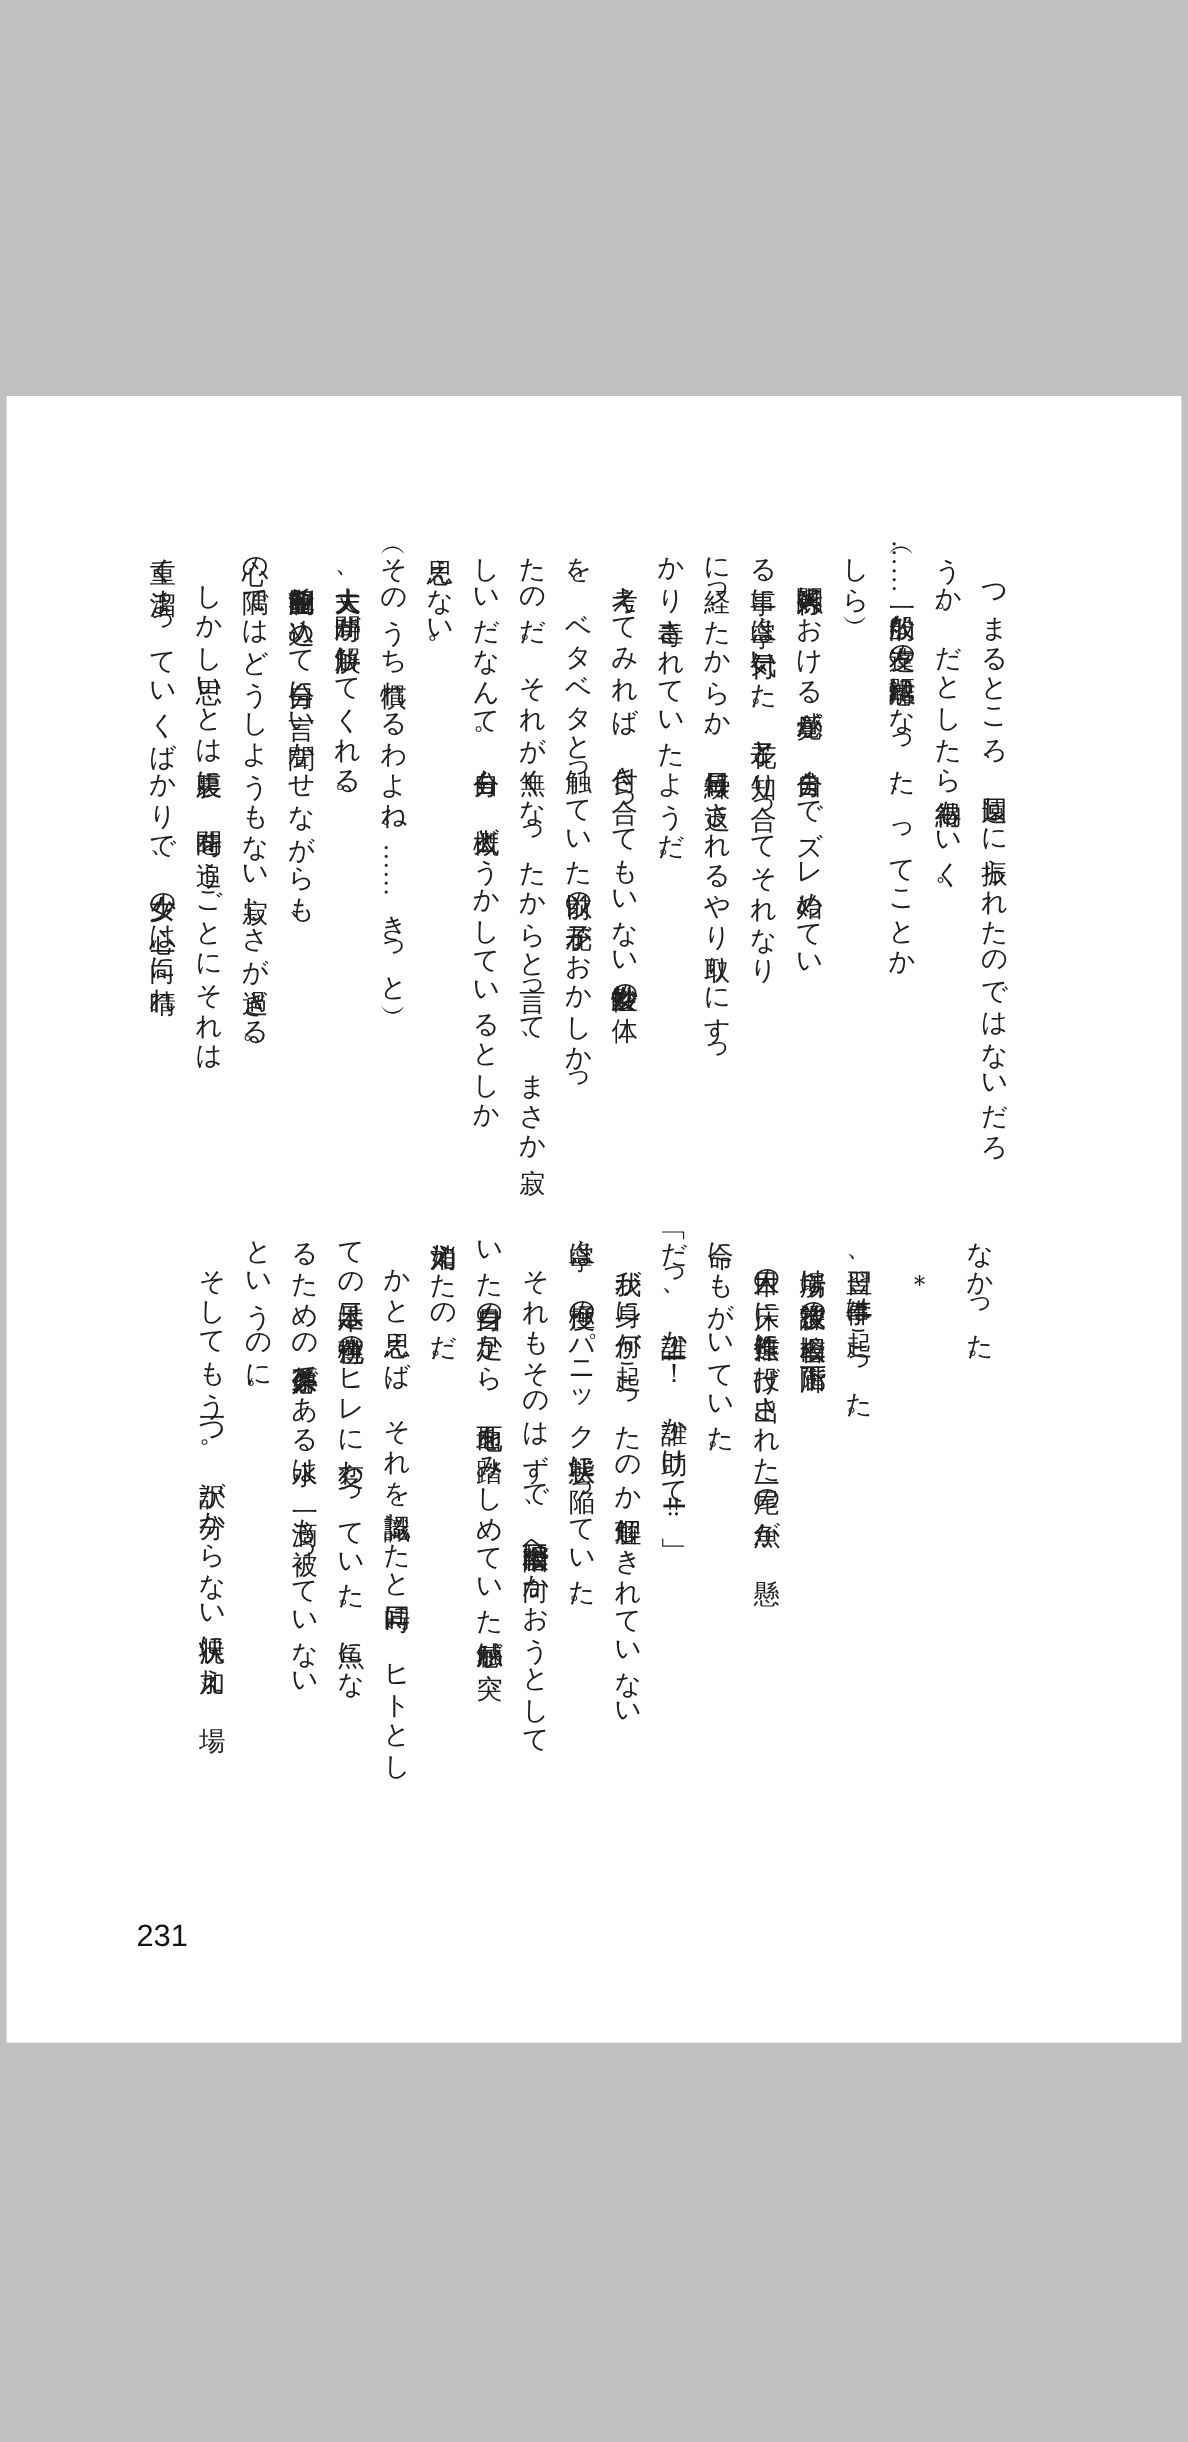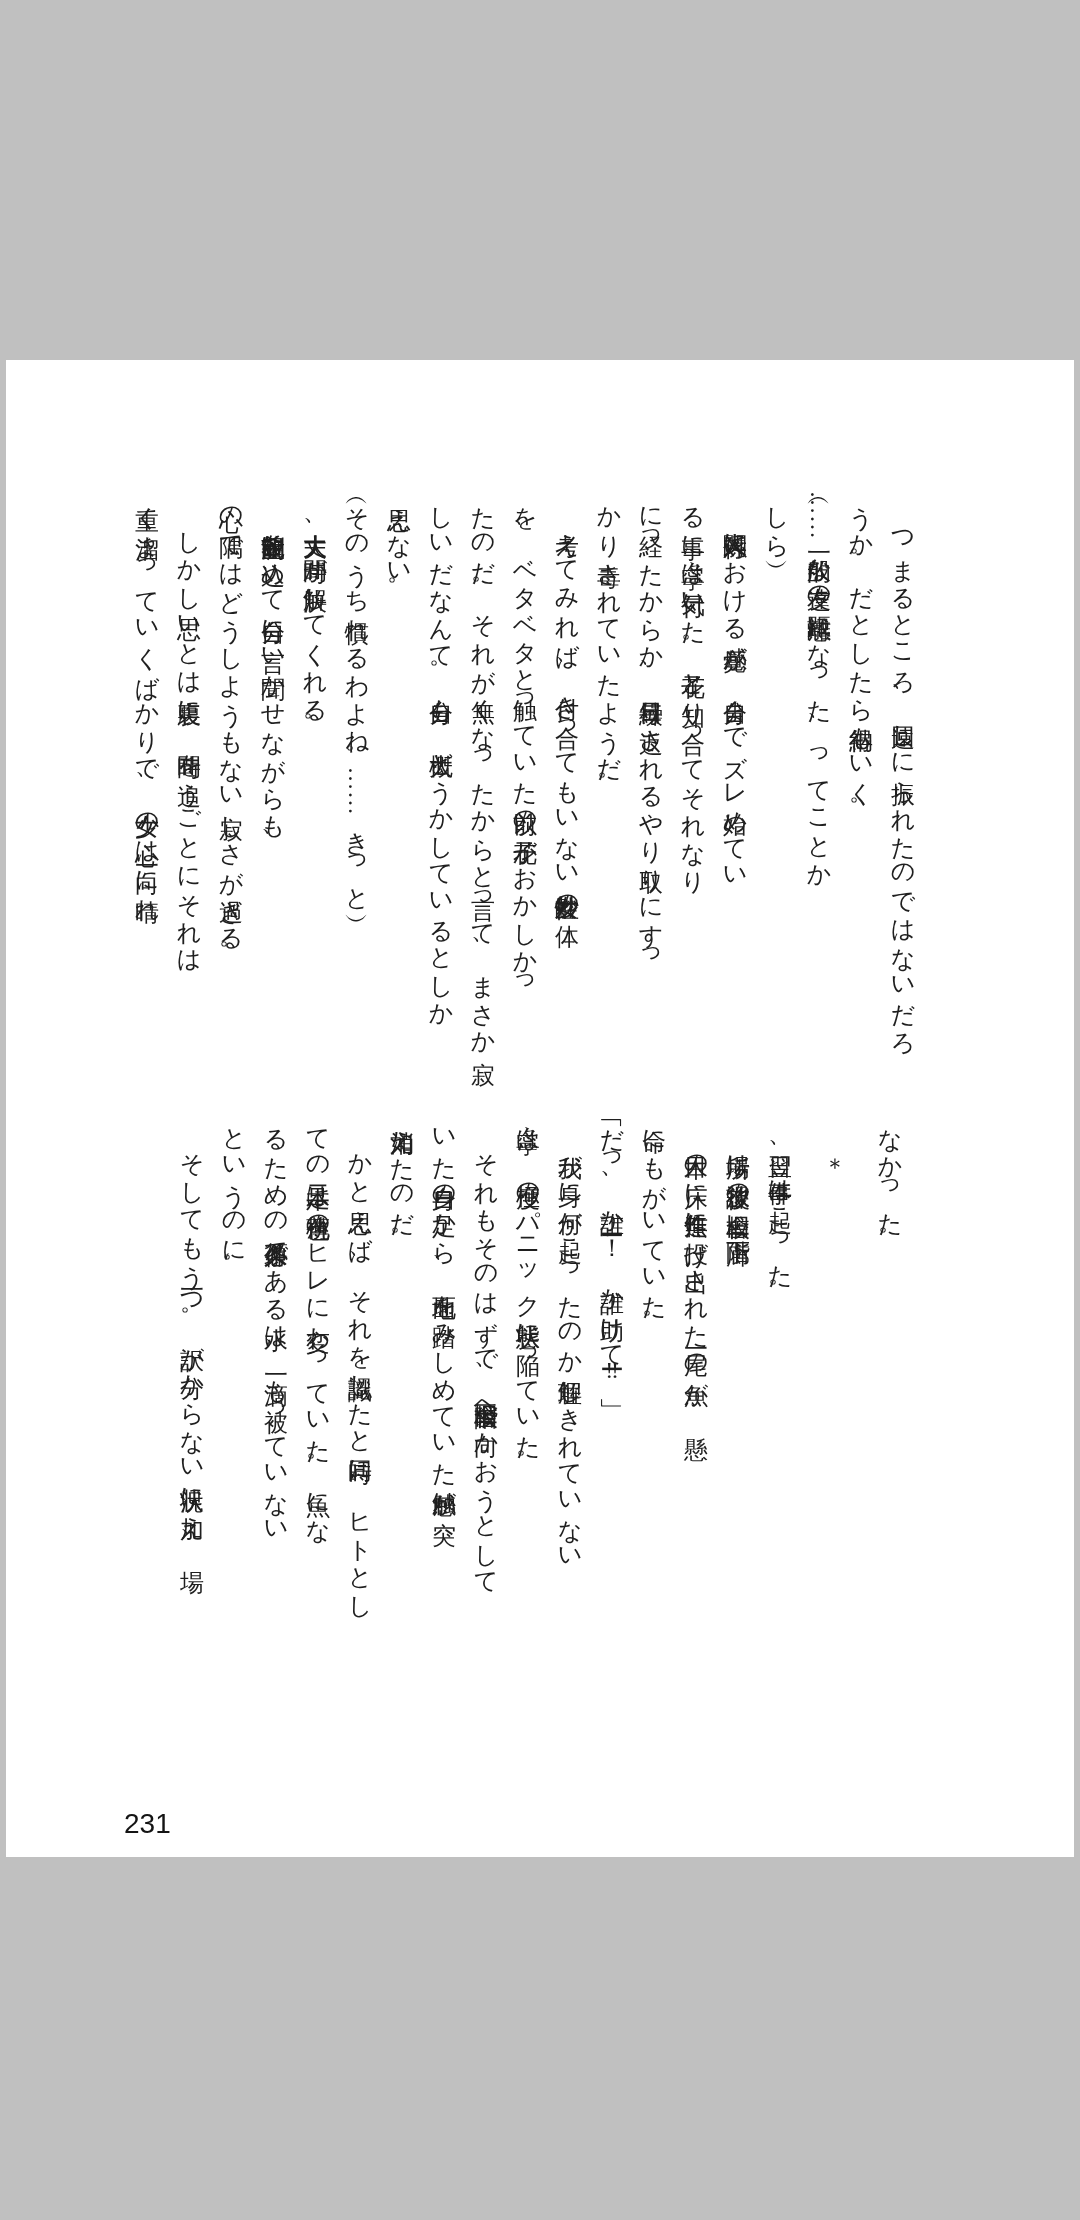--- a/index.html
+++ b/index.html
@@ -46,21 +46,21 @@
   .vblock p.separator {
     text-indent: 30px;
     margin-left: 13px;
     margin-right: 13px;
   }
   #top-block { top: 130px; right: 150px; }
   #bottom-block { top: 752px; right: 163px; }
   .page-number {
     position: absolute;
     left: 118px;
-    top: 1448px;
+    top: 1384px;
     font-family: "Liberation Sans", "DejaVu Sans", sans-serif;
     font-size: 28px;
     color: #141414;
   }
 </style>
 </head>
 <body>
 
 <div class="stage">
   <div class="page">

